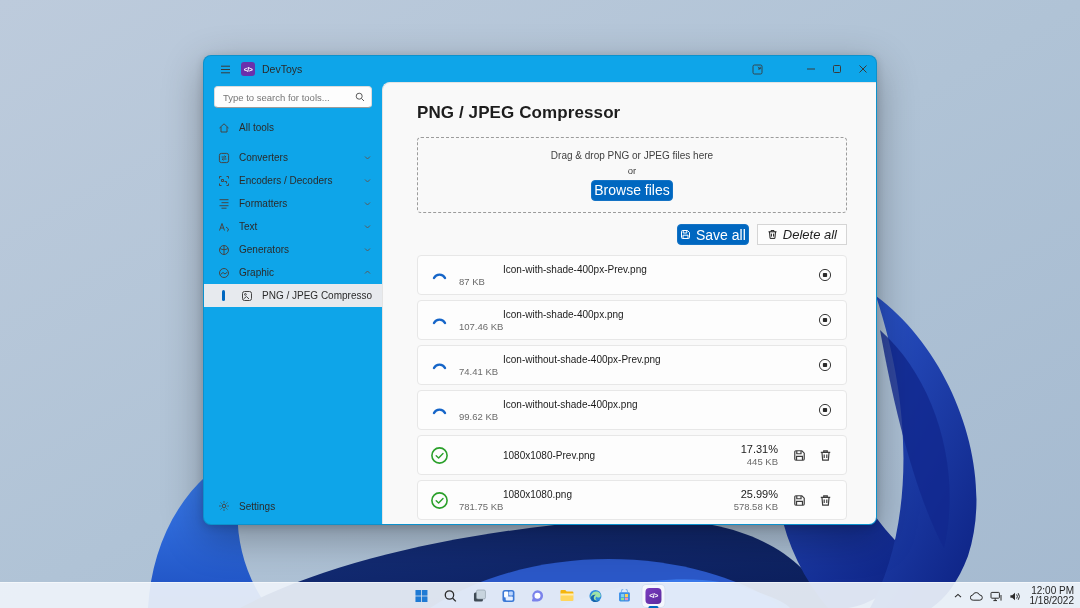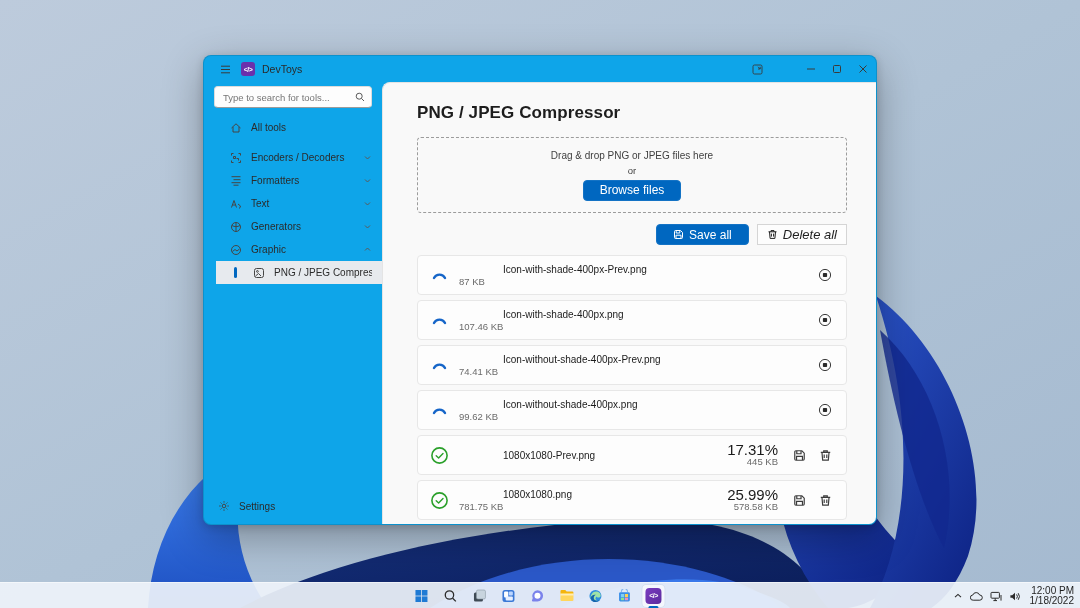--- a/index.html
+++ b/index.html
@@ -35,21 +35,21 @@
 
   
   .sidebar { width:178px; flex:0 0 178px; display:flex; flex-direction:column; padding-top:2px; }
   .searchbox { margin:2px 10px 8px 10px; height:22px; background:#fdfdfd; border:1px solid #dcdcdc;
     border-bottom-color:#9b9b9b; border-radius:4px; display:flex; align-items:center; padding:0 6px 0 8px;gap:24px; }
   .searchbox input { flex:1; border:0; outline:0; background:transparent; font-size:9.5px; color:#333;
     font-family:"Liberation Sans","DejaVu Sans",sans-serif; min-width:0; }
   .searchbox input::placeholder { color:#767676; }
   .searchbox .glyph { color:#5a5a5a; }
 
-  .nav { flex:1; display:flex; flex-direction:column;padding-left:12px; }
+  .nav { flex:1; display:flex; flex-direction:column; }
   .nav-item { height:23px; display:flex; align-items:center; padding:0 10px 0 13px; position:relative;
     color:#2b2b2b; font-size:10px; cursor:default; }
   .nav-item .nicon { width:13px; height:13px; margin-right:9px; color:#454545; flex:0 0 13px;
     display:flex; align-items:center; justify-content:center; }
   .nav-item .nlabel { flex:1; white-space:nowrap; overflow:hidden; }
   .nav-item .chev { color:#5a5a5a; }
   .nav-item.alltools { margin-bottom:7px; }
   .nav-item.selected { background:#e7eaee; }
   .nav-item.selected::before { content:""; position:absolute; left:18px; top:6px; width:3px; height:11px;
     border-radius:2px; background:#0067c0; }
@@ -59,36 +59,36 @@
   
   .content { flex:1; background:#f9f9f9; border-top-left-radius:8px; border-left:1px solid #e4e4e4;
     border-top:1px solid #e4e4e4; padding:20px 32px 0 34px; overflow:hidden; position:relative; }
   .page-title { font-size:17px; font-weight:600; color:#1d1d1d; letter-spacing:0.1px; margin-bottom:14px; }
 
   .dropzone { width:430px; height:76px; border:1px dashed #9c9c9c; border-radius:4px;
     display:flex; flex-direction:column; align-items:center; justify-content:center; gap:4px; }
   .dz-line { font-size:10px; color:#3f3f3f; }
   .dz-or { font-size:9.5px; color:#3f3f3f; }
   .btn-primary { background:#0067c0; color:#fff; border:1px solid #1473c5; border-radius:4px;
-    font-size:12px; height:21px; padding:0 16px; display:inline-flex; align-items:center; gap:5px;
+    font-size:14px; height:21px; padding:0 2px; display:inline-flex; align-items:center; gap:5px;
     font-family:inherit; }
   .actions { width:430px; display:flex; justify-content:flex-end; gap:8px; margin:11px 0 10px 0; }
   .btn-secondary { background:#fdfdfd; color:#1f1f1f; border:1px solid #d5d5d5; border-radius:0;
     font-size:13px; height:21px; padding:0 9px; display:inline-flex; align-items:center; gap:5px; font-family:inherit;font-style:italic; }
   .btn-ic { display:flex; align-items:center; }
 
   .filelist { width:430px; display:flex; flex-direction:column; gap:5px; }
   .filecard { background:#fdfdfd; border:1px solid #e7e7e7; border-radius:4px; height:40px;
     display:flex; align-items:center; padding:0 10px 0 12px; }
   .status { width:19px; height:19px; margin-right:10px; flex:0 0 19px; }
   .fmeta { flex:1; min-width:0; }
   .fname { font-size:10px; color:#1b1b1b; line-height:13px; white-space:nowrap;margin-left:44px; }
   .fsize { font-size:9.5px; color:#6a6a6a; line-height:12px; }
   .fright { text-align:right; margin-right:10px; }
-  .fpct { font-size:15px; color:#1b1b1b; line-height:13px; }
+  .fpct { font-size:11px; color:#1b1b1b; line-height:13px; }
   .fnew { font-size:9.5px; color:#6a6a6a; line-height:12px; }
   .icon-btn { width:22px; height:22px; display:flex; align-items:center; justify-content:center;
     color:#3c3c3c; border-radius:4px; background:transparent; border:0; }
   .icon-btn + .icon-btn { margin-left:4px; }
 
   
   .taskbar { position:absolute; left:0; bottom:0; width:1080px; height:26px; z-index:20;
     background:rgba(238,243,250,0.92); border-top:1px solid rgba(255,255,255,.5);
     display:flex; align-items:center; }
   .tb-center { position:absolute; left:50%; transform:translateX(-51%); display:flex; align-items:center; gap:7px; }
@@ -185,20 +185,34 @@
       <div class="nav">
         <div class="nav-item alltools">
           <span class="nicon">
             <svg width="12" height="12" viewBox="0 0 12 12" fill="none" stroke="currentColor" stroke-width="1">
               <path d="M1.5 6 6 1.8 10.5 6 M3 5v5h6V5"></path>
               </svg>
             </span>
           <span class="nlabel">All tools</span>
         </div>
 
+        <div class="nav-item">
+          <span class="nicon">
+            <svg width="12" height="12" viewBox="0 0 12 12" fill="none" stroke="currentColor" stroke-width="1">
+              <rect x="1.4" y="1.4" width="9.2" height="9.2" rx="2"></rect>
+                <path d="M3.6 5 8 5 6.6 3.6 M8.4 7 4 7 5.4 8.4"></path>
+              </svg>
+            </span>
+          <span class="nlabel">Converters</span>
+          <span class="chev">
+            <svg width="9" height="9" viewBox="0 0 9 9" fill="none" stroke="currentColor" stroke-width="1">
+                <path d="M2 3.5 4.5 6 7 3.5"></path>
+              </svg>
+            </span>
+        </div>
 
         <div class="nav-item">
           <span class="nicon">
             <svg width="12" height="12" viewBox="0 0 12 12" fill="none" stroke="currentColor" stroke-width="1">
               <path d="M1.5 3.5v-2h2 M10.5 3.5v-2h-2 M1.5 8.5v2h2 M10.5 8.5v2h-2 M3.5 4.5h2v2h-2z M6.5 6.5h2v2"></path>
               </svg>
             </span>
           <span class="nlabel">Encoders / Decoders</span>
           <span class="chev">
             <svg width="9" height="9" viewBox="0 0 9 9" fill="none" stroke="currentColor" stroke-width="1">

